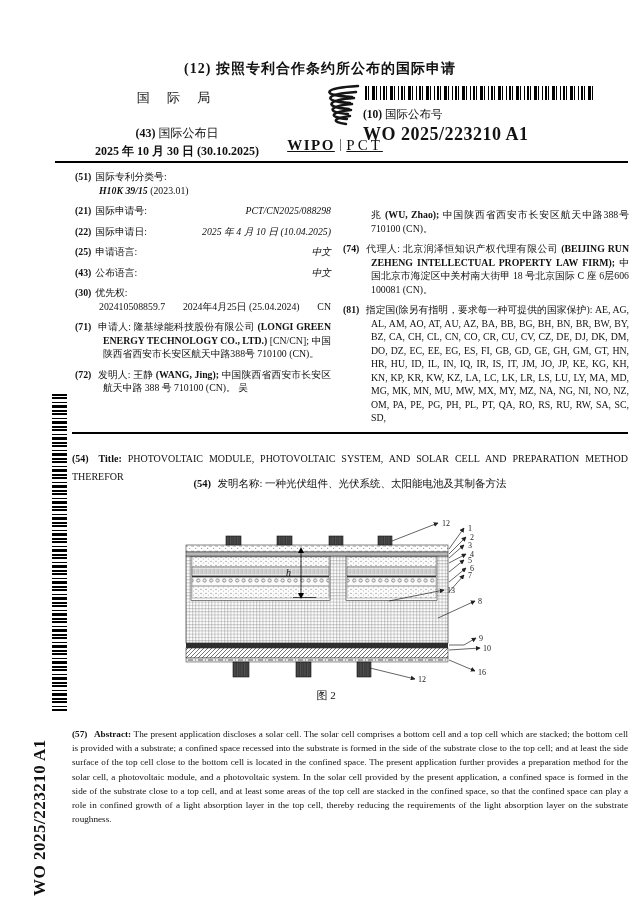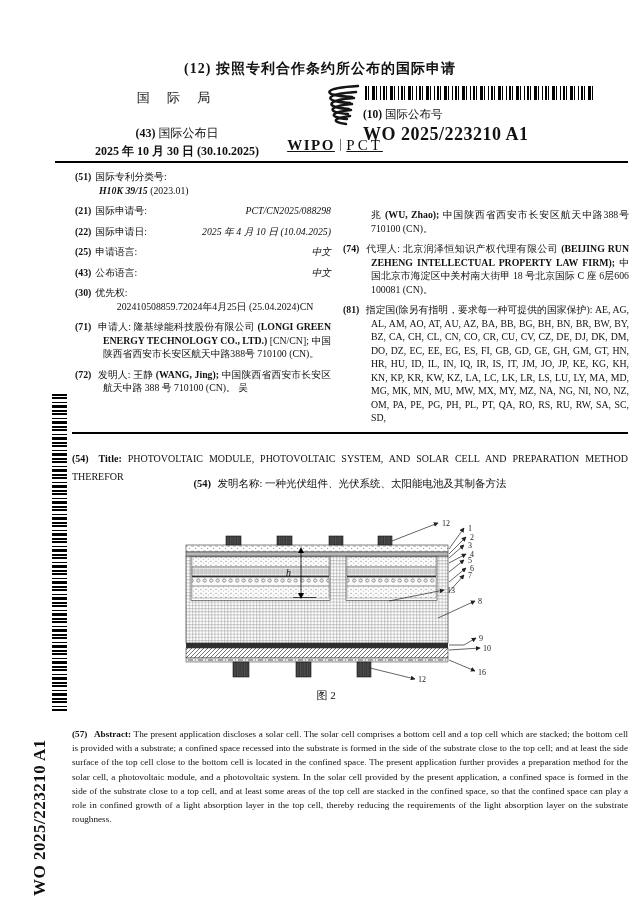--- a/index.html
+++ b/index.html
@@ -30,21 +30,21 @@
   .rule1{left:55px;top:161px;width:573px;}
   .rule2{left:72px;top:432px;width:556px;}
   
   .col{position:absolute;top:170px;font-size:9.8px;line-height:13.5px;}
   .col-left{left:75px;width:256px;}
   .col-right{left:343px;width:286px;margin-top:38px;}
   .field{margin-bottom:7px;}
   .fline{display:flex;align-items:baseline;}
   .fval-r{margin-left:auto;text-align:right;white-space:nowrap;font-style:italic;}
   .findent{padding-left:24px;}
-  .f30row{display:flex;justify-content:center;padding-left:24px;}
+  .f30row{display:flex;justify-content:space-between;padding-left:24px;}
   .hang{padding-left:28px;text-indent:-28px;text-align:justify;margin:0 0 7px 0;}
   .cont{padding-left:28px;text-align:justify;margin:0 0 7px 0;}
   
   .title-en{position:absolute;left:72px;top:440px;width:556px;font-size:10px;line-height:18px;text-align:justify;margin-top:10px;}
   .title-cn{position:absolute;left:72px;top:477px;width:556px;font-size:10.5px;text-align:center;}
   
   .abstract{position:absolute;left:72px;top:727px;width:556px;font-size:9.2px;line-height:14.2px;text-align:justify;}
   
   .cont-note{position:absolute;left:549px;top:908px;font-size:10px;color:#333;}
   

